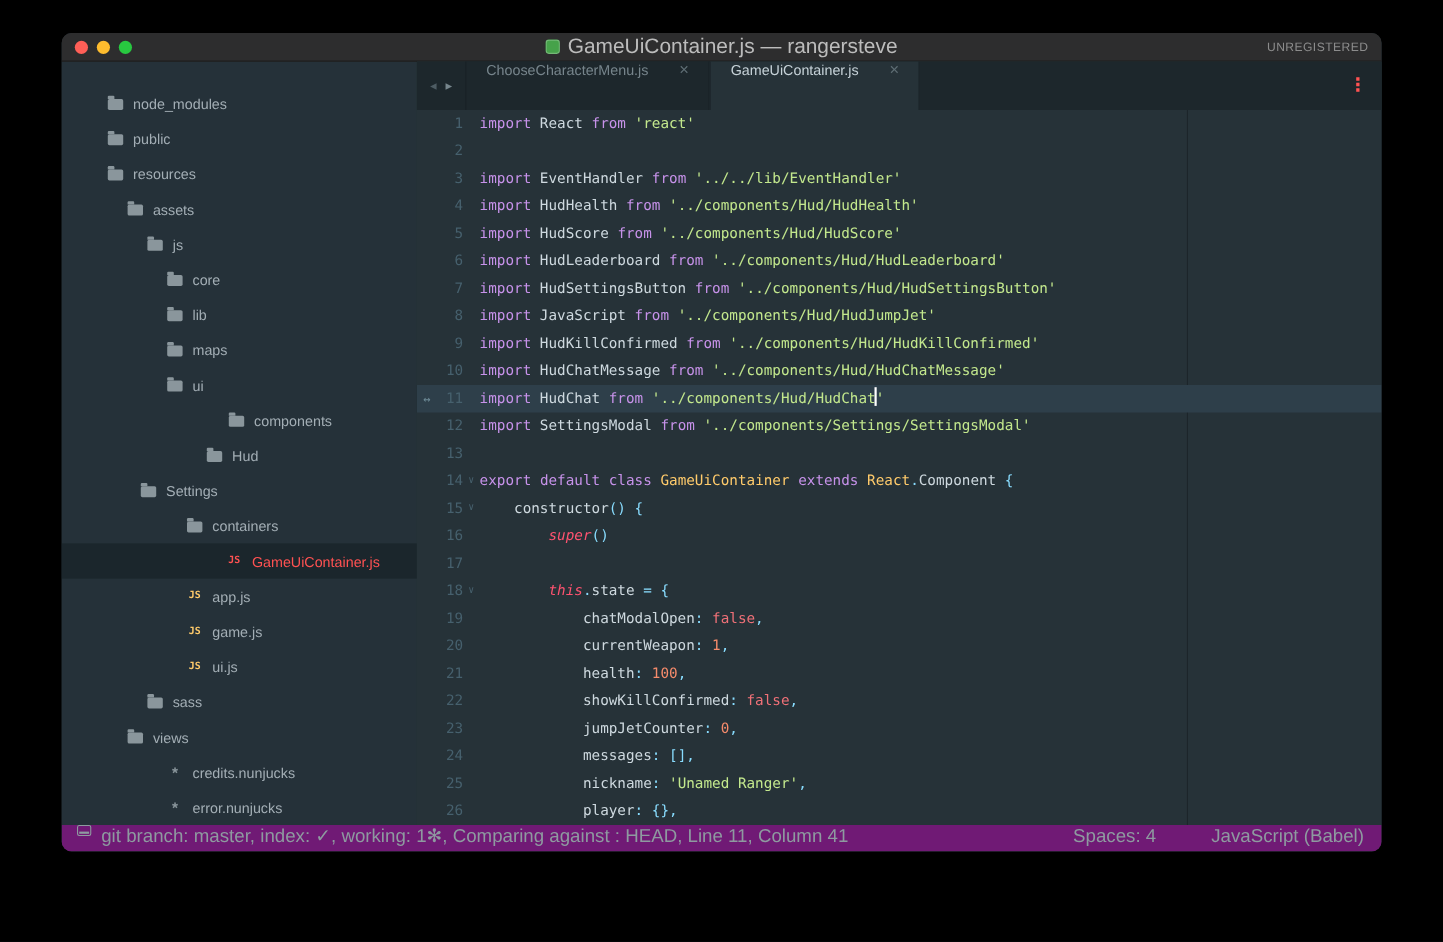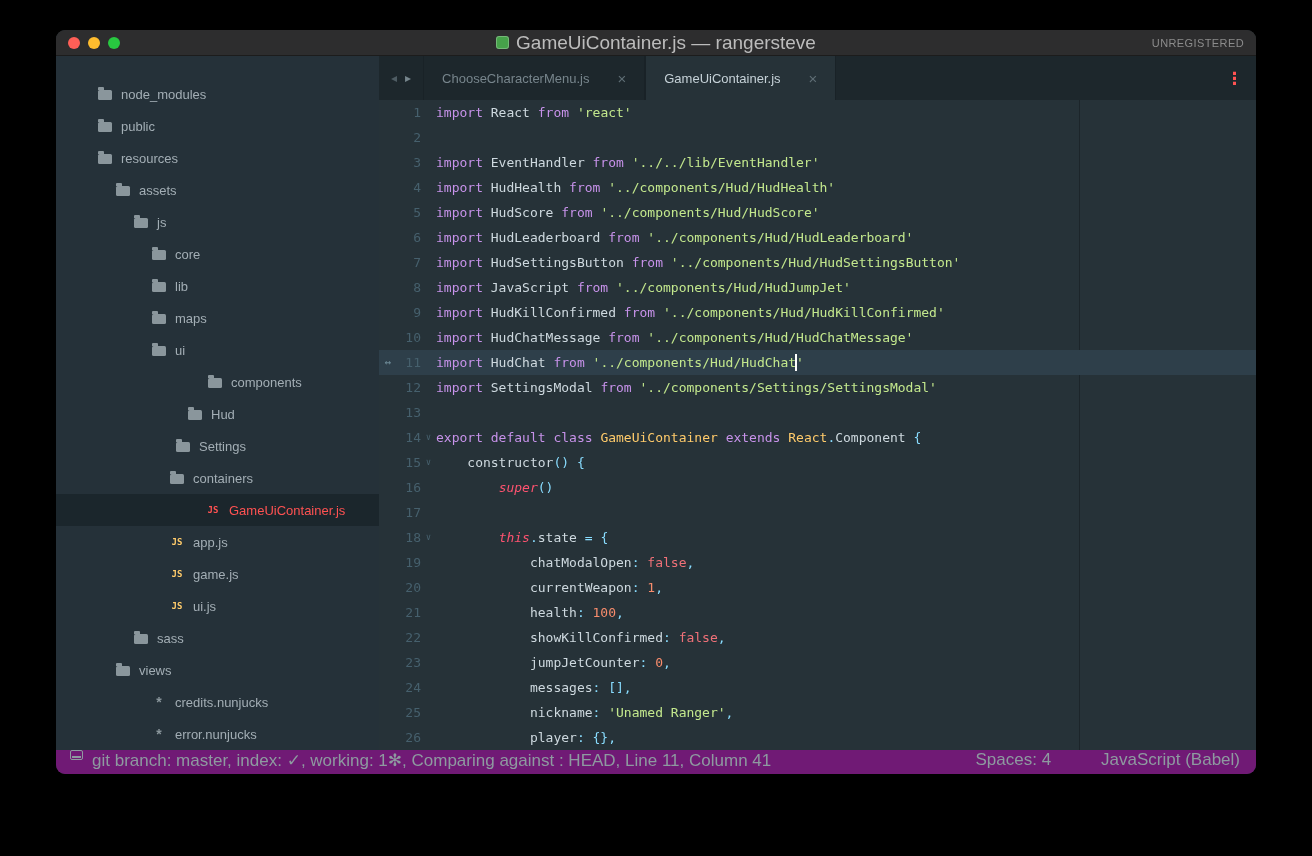--- a/index.html
+++ b/index.html
@@ -45,21 +45,21 @@
               width:14px; text-align:center; line-height:10px; }
 
   
   .editor-col { flex:1; display:flex; flex-direction:column; background:#263238; position:relative; }
 
   .tabbar { height:44px; background:#1d272c; display:flex; align-items:stretch; flex:none; }
   .nav-arrows { display:flex; align-items:center; gap:8px; padding:0 12px;
                 font-size:12px; }
   .nav-arrows .a1 { color:#4e5c63; }
   .nav-arrows .a2 { color:#77868d; }
-  .tab { display:flex; align-items:center; gap:28px; padding:0 18px;
+  .tab { display:flex; gap:28px; padding:0 18px;
          font-size:13px; color:#77858c; background:#1d272c;
          border-left:1px solid #192227; border-right:1px solid #192227; }
   .tab.active { background:#263238; color:#c6d2d8; border-right-color:#192227; }
   .tab-close { color:#5f6e75; font-size:15px; line-height:1; }
   .tab-spacer { flex:1; }
   .overflow { display:flex; align-items:center; padding:0 13px;
               color:#ff5252; font-size:17px; font-weight:bold; }
 
   
   .code-area { flex:1; position:relative; overflow:hidden;
@@ -150,21 +150,21 @@
           <span class="slabel">ui</span>
         </div>
         <div class="srow" style="padding-left: 114px; margin-left: 38px;">
           <span class="folder-icon"></span>
           <span class="slabel">components</span>
         </div>
         <div class="srow" style="padding-left: 132px;">
           <span class="folder-icon"></span>
           <span class="slabel">Hud</span>
         </div>
-        <div class="srow" style="padding-left: 120px;">
+        <div class="srow" style="padding-left: 72px;">
           <span class="folder-icon"></span>
           <span class="slabel">Settings</span>
         </div>
         <div class="srow" style="padding-left: 114px;">
           <span class="folder-icon"></span>
           <span class="slabel">containers</span>
         </div>
         <div class="srow selected" style="padding-left: 150px;">
           <span class="js-badge sel">JS</span>
           <span class="slabel">GameUiContainer.js</span>

